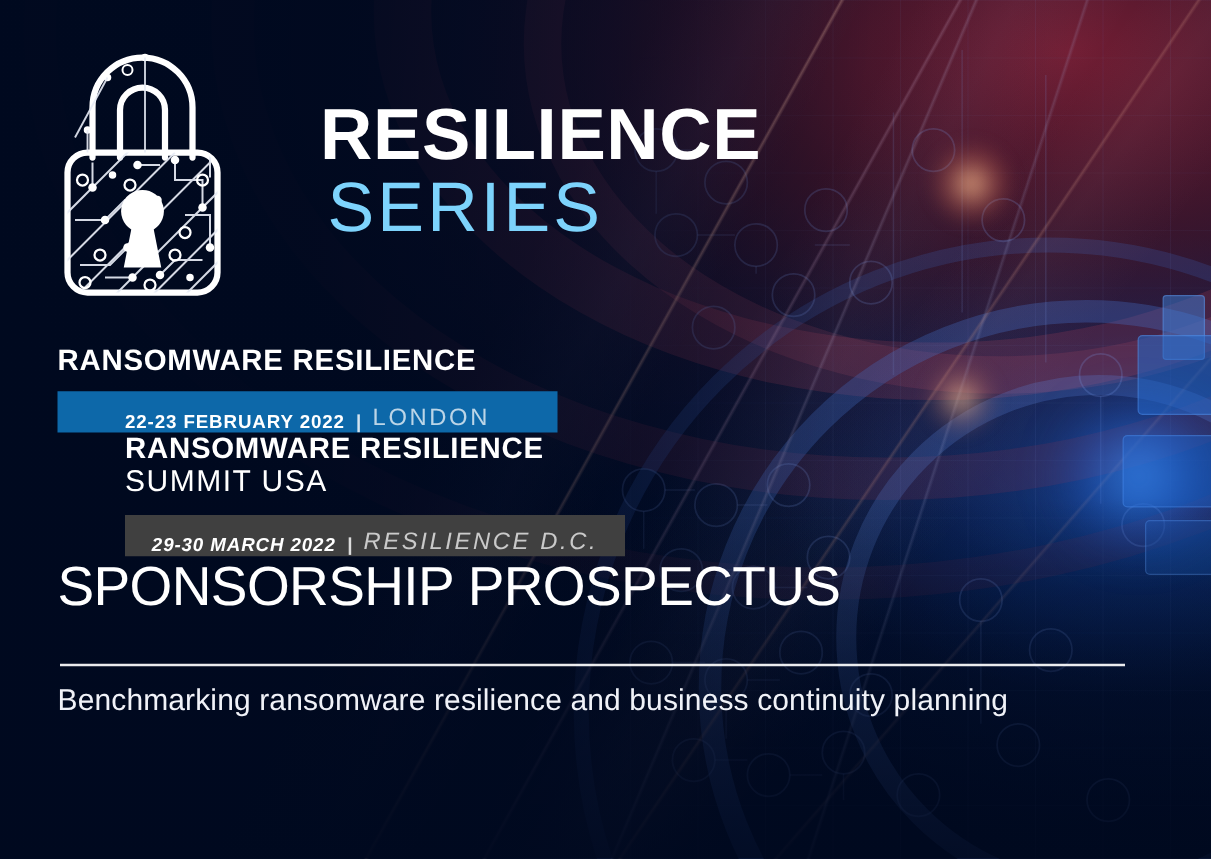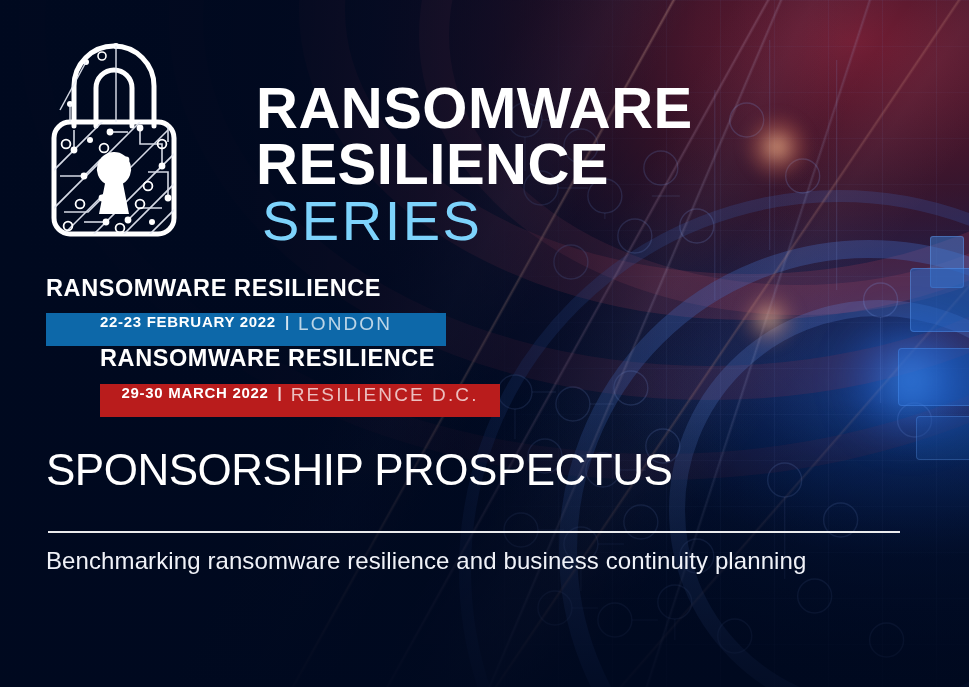--- a/index.html
+++ b/index.html
@@ -160,26 +160,26 @@
     font-weight:300;
     letter-spacing:1.2px;
     line-height:1.18;
     text-transform:uppercase;
   }
 
   .event-bar {
     margin-top:12px;
     height:33px;
     display:flex;
-    align-items:flex-start;
+    align-items:flex-end;
     justify-content:center;
     white-space:nowrap;
   }
   .event-bar.blue { background:#0d68a9; }
-  .event-bar.red  { background:#b91c1c; }
+  .event-bar.red  { background:#404040;font-style:italic; }
 
   .bar-date {
     color:#ffffff;
     font-size:15px;
     font-weight:bold;
     letter-spacing:0.7px;
   }
   .bar-sep {
     color:rgba(255,255,255,0.82);
     font-size:15px;
@@ -389,39 +389,39 @@
             <path d="M42 36 L16 84"></path>
               <path d="M72 20 V96"></path>
               <path d="M26 78 L26 96"></path>
           </g>
 
           <path d="M70 126 a17 17 0 0 1 9 31.5 L85 188 H55 L61 157.5 A17 17 0 0 1 70 126 Z" fill="#ffffff"></path>
         </svg>
       </div>
 
       <div class="brand">
-        <div class="brand-l1">RANSOMWARE</div>
         <div class="brand-l2">RESILIENCE</div>
         <div class="brand-l3">SERIES</div>
       </div>
     </div>
 
     <div class="events">
 
       <div class="event">
         <div class="event-title-bold">RANSOMWARE RESILIENCE</div>
         <div class="event-bar blue">
           <span class="bar-date">22-23 FEBRUARY 2022</span>
           <span class="bar-sep">|</span>
           <span class="bar-place">LONDON</span>
         </div>
       </div>
 
       <div class="event">
         <div class="event-title-bold">RANSOMWARE RESILIENCE</div>
+        <div class="event-title-light">SUMMIT USA</div>
         <div class="event-bar red">
           <span class="bar-date">29-30 MARCH 2022</span>
           <span class="bar-sep">|</span>
           <span class="bar-place">RESILIENCE D.C.</span>
         </div>
       </div>
     </div>
 
     <div class="headline">SPONSORSHIP PROSPECTUS</div>
     <div class="rule"></div>

